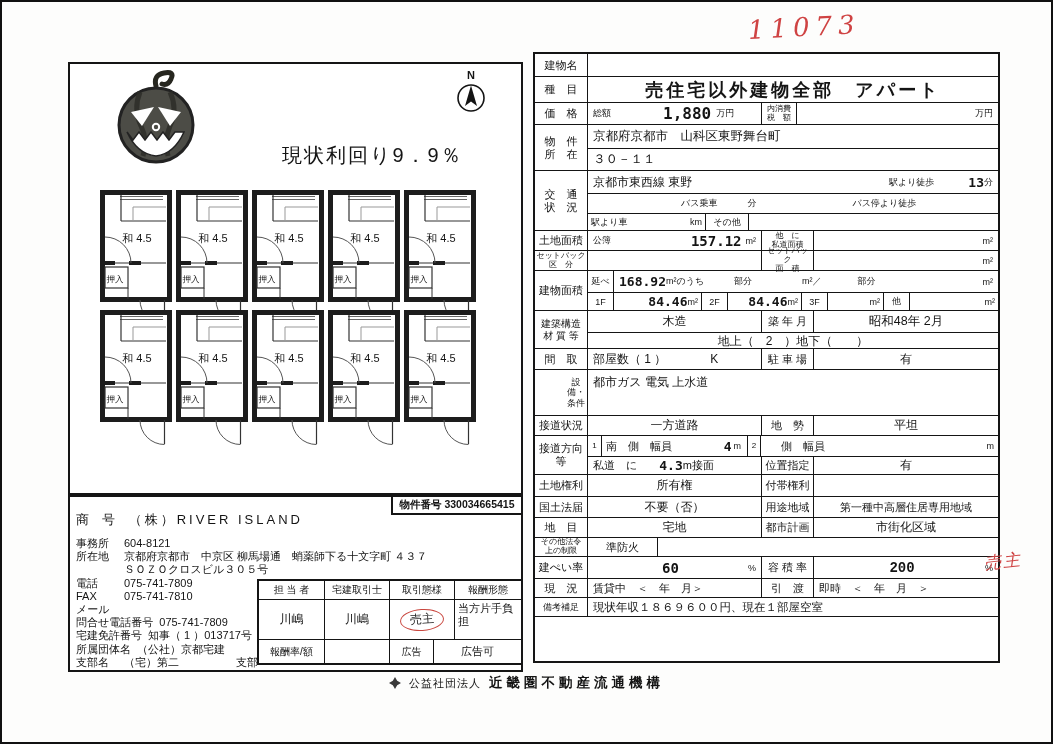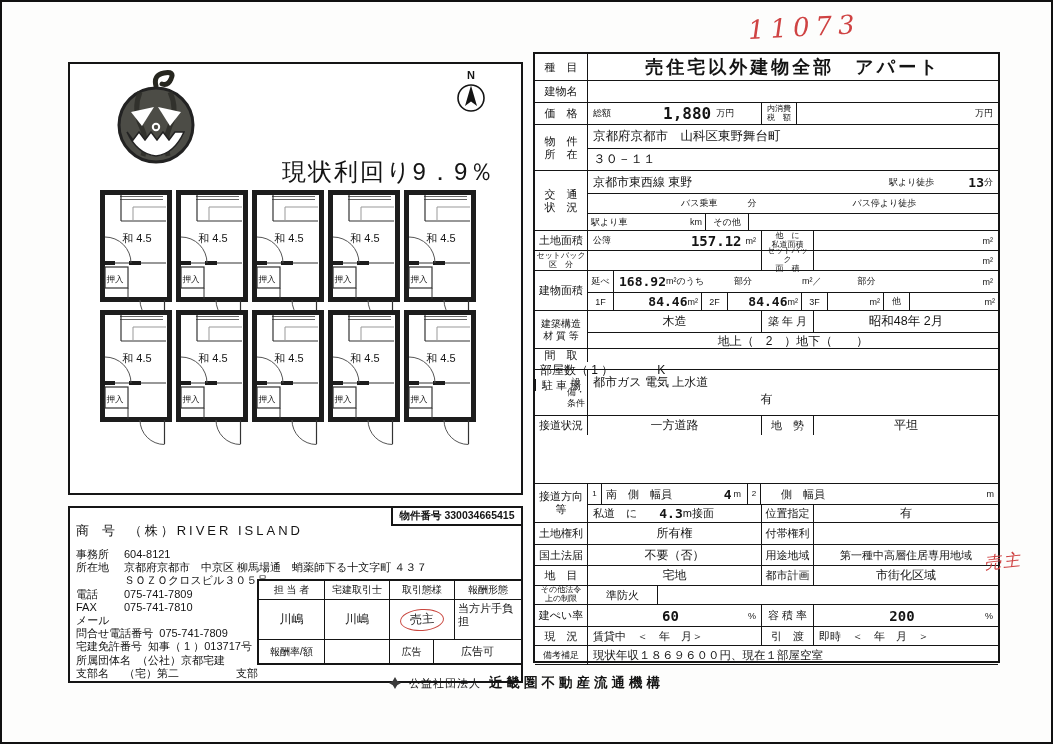--- a/index.html
+++ b/index.html
@@ -25,21 +25,21 @@
   .subrow + .subrow{border-top:1px solid #151515;}
   .sm{font-size:9px;} .xs{font-size:8px;line-height:1.1;white-space:pre-line;}
   .num{font-family:"DejaVu Sans Mono",monospace;font-weight:700;font-size:14px;}
   .n16{font-size:16px;} .n13{font-size:13px;}
   .right{margin-left:auto;}
   .bcell{box-sizing:border-box;display:flex;align-items:center;}
   .brd{border-right:1px solid #151515;}
   .title{font-weight:700;font-size:18px;letter-spacing:3px;}
   
   #fpbox{left:68px;top:62px;width:455px;height:433px;border:2px solid #151515;background:#fff;}
-  #cobox{left:68px;top:506px;width:455px;height:177px;border:2px solid #151515;background:#fff;}
+  #cobox{left:68px;top:495px;width:455px;height:177px;border:2px solid #151515;background:#fff;}
   #propno{top:-2px;right:-2px;width:132px;height:20px;border:2px solid #151515;background:#fff;
           display:flex;align-items:center;justify-content:center;font-size:10.5px;font-weight:700;}
   #shogo{left:6px;top:14px;font-size:13px;}
   #shogo .val{letter-spacing:3px;margin-left:10px;}
   #colines{left:6px;top:40px;width:446px;font-size:11px;line-height:13.2px;}
   .coline{position:relative;white-space:nowrap;}
   .coline .lb{display:inline-block;margin-right:6px;}
   .lw42{min-width:42px;}
   .suffix{position:absolute;left:160px;top:0;}
   #agent{left:257px;top:579px;width:266px;height:86px;border:2px solid #151515;background:#fff;
@@ -47,21 +47,21 @@
   .ag-row{display:flex;flex:none;box-sizing:border-box;}
   .ag-row + .ag-row{border-top:1px solid #151515;}
   .ag-c{box-sizing:border-box;display:flex;align-items:center;justify-content:center;text-align:center;}
   .circle-red{border:1.6px solid #c9473f;border-radius:50%;padding:1px 9px 2px;transform:rotate(-4deg);
               font-size:12px;color:#222;}
   
   .hand-red{color:#cf4343;font-style:italic;font-family:"DejaVu Serif",serif;}
   .pencil{color:#8d8d87;font-style:italic;opacity:.85;transform:rotate(-1deg);font-size:12px;letter-spacing:2px;}
   #docno{left:748px;top:12px;font-size:26px;letter-spacing:6px;transform:rotate(-3deg);}
   #margin-urinushi{left:984px;top:550px;font-size:17px;transform:rotate(-6deg);letter-spacing:2px;}
-  #yield{left:212px;top:92px;font-size:24px;letter-spacing:2px;}
+  #yield{left:212px;top:78px;font-size:20px;letter-spacing:2px;}
   #footer{left:0;top:674px;width:1053px;display:flex;align-items:center;justify-content:center;gap:8px;}
   #footer .org{font-size:11px;letter-spacing:1px;}
   #footer .nm{font-size:13.5px;font-weight:700;letter-spacing:4px;}
   svg text{font-family:"Liberation Sans","DejaVu Sans",sans-serif;fill:#141414;}
 </style>
 </head>
 <body>
 
 <div id="page">
   <div id="frame"></div>
@@ -164,28 +164,28 @@
     <div class="ag-row" style="flex:1;">
       <div class="ag-c brd" style="width:66px;">報酬率/額</div>
       <div class="ag-c brd" style="width:65px;"></div>
       <div class="ag-c brd" style="width:44px;">広告</div>
       <div class="ag-c grow" style="font-size:11px;">広告可</div>
     </div>
   </div>
 
   <div id="rt" class="abs">
 
+    <div class="row" style="height:22px;">
+      <div class="lc">建物名</div>
+      <div class="vc grow"></div>
+    </div>
+
     <div class="row" style="height:26px;">
       <div class="lc">種　目</div>
       <div class="vc grow ctr title">売住宅以外建物全部　アパート</div>
-    </div>
-
-    <div class="row" style="height:22px;">
-      <div class="lc">建物名</div>
-      <div class="vc grow"></div>
     </div>
 
     <div class="row" style="height:22px;">
       <div class="lc">価　格</div>
       <div class="vc v173">
         <span class="sm">総額</span>
         <span class="num n16" style="margin-left:52px;">1,880</span>
         <span class="sm" style="margin-left:5px;">万円</span>
       </div>
       <div class="mc xs" style="width:36px;">内消費
@@ -308,21 +308,21 @@
           <div class="vc v173 ctr">木造</div>
           <div class="mc">築 年 月</div>
           <div class="vc grow ctr" style="font-size:12.5px;">昭和48年 2月</div>
         </div>
         <div class="subrow" style="flex:1;">
           <div class="vc grow ctr">地上（　2　）地下（　　）</div>
         </div>
       </div>
     </div>
 
-    <div class="row" style="height:21px;flex-direction:column;">
+    <div class="row" style="height:21px;">
       <div class="lc">間　取</div>
       <div class="vc v173">
         <span>部屋数（ 1 ）</span>
         <span style="margin-left:44px;">K</span>
       </div>
       <div class="mc">駐 車 場</div>
       <div class="vc grow ctr">有</div>
     </div>
 
     <div class="row" style="height:46px;">
@@ -330,21 +330,21 @@
       <div class="vc grow" style="align-items:flex-start;padding-top:4px;">都市ガス 電気 上水道</div>
     </div>
 
     <div class="row" style="height:20px;">
       <div class="lc">接道状況</div>
       <div class="vc v173 ctr">一方道路</div>
       <div class="mc">地　勢</div>
       <div class="vc grow ctr">平坦</div>
     </div>
 
-    <div class="row" style="height:39px;margin-top:48px;">
+    <div class="row" style="height:39px;">
       <div class="lc">接道方向
 等</div>
       <div class="sub">
         <div class="subrow" style="height:20px;">
           <div class="bcell brd ctr xs" style="width:14px;justify-content:center;">1</div>
           <div class="bcell" style="width:145px;padding:0 4px;">
             <span style="font-size:11px;">南　側　幅員</span>
             <span class="num n13 right">4</span>
             <span class="sm" style="margin:0 2px;">m</span>
           </div>
@@ -395,21 +395,21 @@
     </div>
 
     <div class="row" style="height:22px;">
       <div class="lc">建ぺい率</div>
       <div class="vc v173">
         <span class="num" style="margin:0 auto;">60</span>
         <span class="sm">%</span>
       </div>
       <div class="mc">容 積 率</div>
       <div class="vc grow">
-        <span class="num" style="margin:18px auto;">200</span>
+        <span class="num" style="margin:18px auto;font-family:Liberation Mono, monospace;">200</span>
         <span class="sm">%</span>
       </div>
     </div>
 
     <div class="row" style="height:19px;">
       <div class="lc">現　況</div>
       <div class="vc v173" style="font-size:11px;">賃貸中　＜　年　月＞</div>
       <div class="mc">引　渡</div>
       <div class="vc grow" style="font-size:11px;">即時　＜　年　月　＞</div>
     </div>

